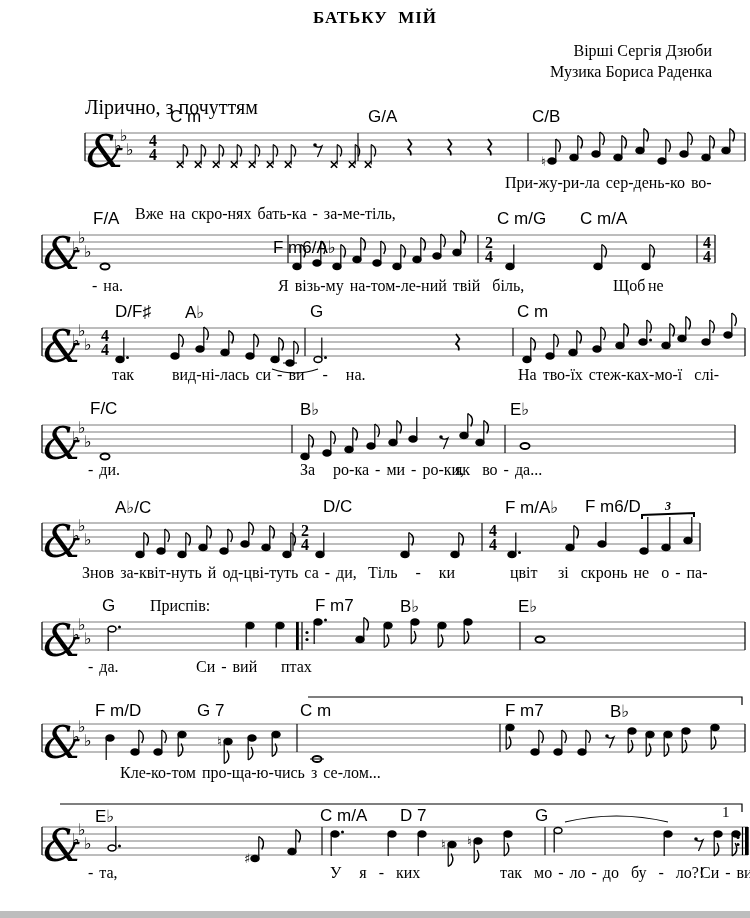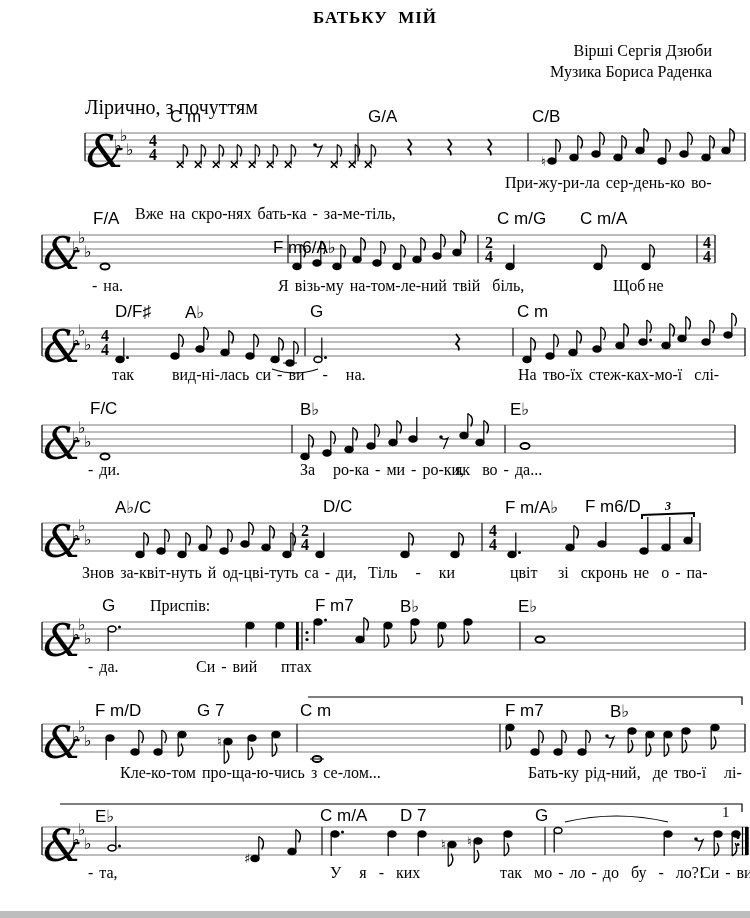--- a/index.html
+++ b/index.html
@@ -825,21 +825,20 @@
     <span class="label-section" style="left: 150px; top: 597px;">Приспів:</span>
     <span class="lyric" style="left: 88px; top: 658px;">- да.</span>
     <span class="lyric" style="left: 196px; top: 658px;">Си - вий</span>
     <span class="lyric" style="left: 281px; top: 658px;">птах</span>
     <span class="chord" style="left: 95px; top: 701px;">F m/D</span>
     <span class="chord" style="left: 197px; top: 701px;">G 7</span>
     <span class="chord" style="left: 300px; top: 701px;">C m</span>
     <span class="chord" style="left: 505px; top: 701px;">F m7</span>
     <span class="chord" style="left: 610px; top: 701px;">B♭</span>
     <span class="lyric" style="left: 120px; top: 764px;">Кле-ко-том про-ща-ю-чись з се-лом...</span>
-    <span class="lyric" style="left: 528px; top: 764px;">Бать-ку рід-ний,  де тво-ї   лі-</span>
     <span class="chord" style="left: 95px; top: 806px;">E♭</span>
     <span class="chord" style="left: 320px; top: 806px;">C m/A</span>
     <span class="chord" style="left: 400px; top: 806px;">D 7</span>
     <span class="chord" style="left: 535px; top: 806px;">G</span>
     <span class="label-volta" style="left: 722px; top: 804px;">1</span>
     <span class="lyric" style="left: 88px; top: 864px;">- та,</span>
     <span class="lyric" style="left: 330px; top: 864px;">У   я  -  ких</span>
     <span class="lyric" style="left: 500px; top: 864px;">так  мо - ло - до  бу  -  ло?!</span>
     <span class="lyric" style="left: 700px; top: 864px;">Си - вий</span>
   </div>

